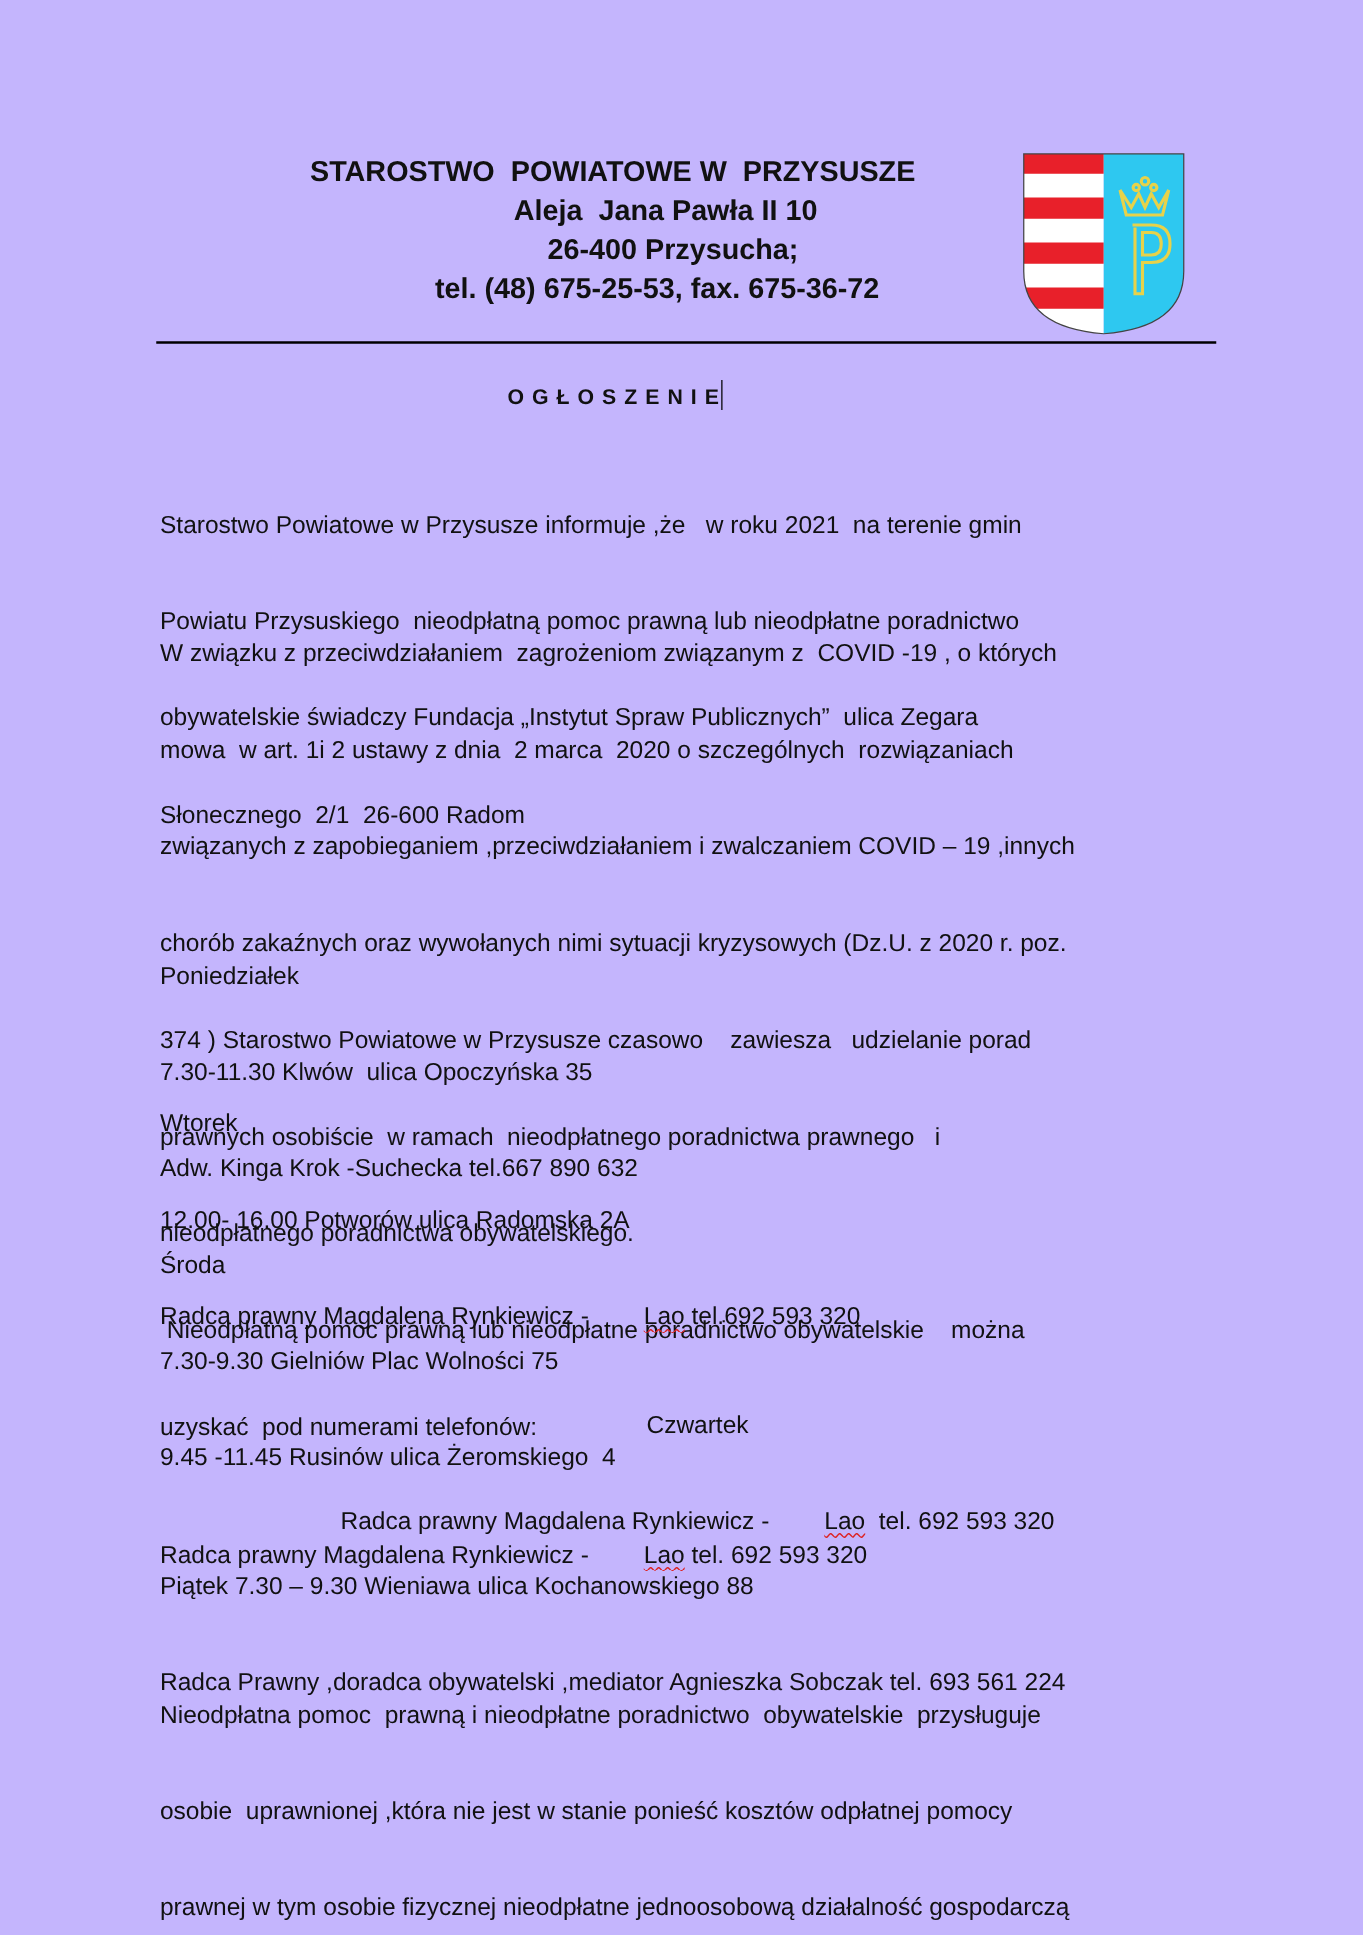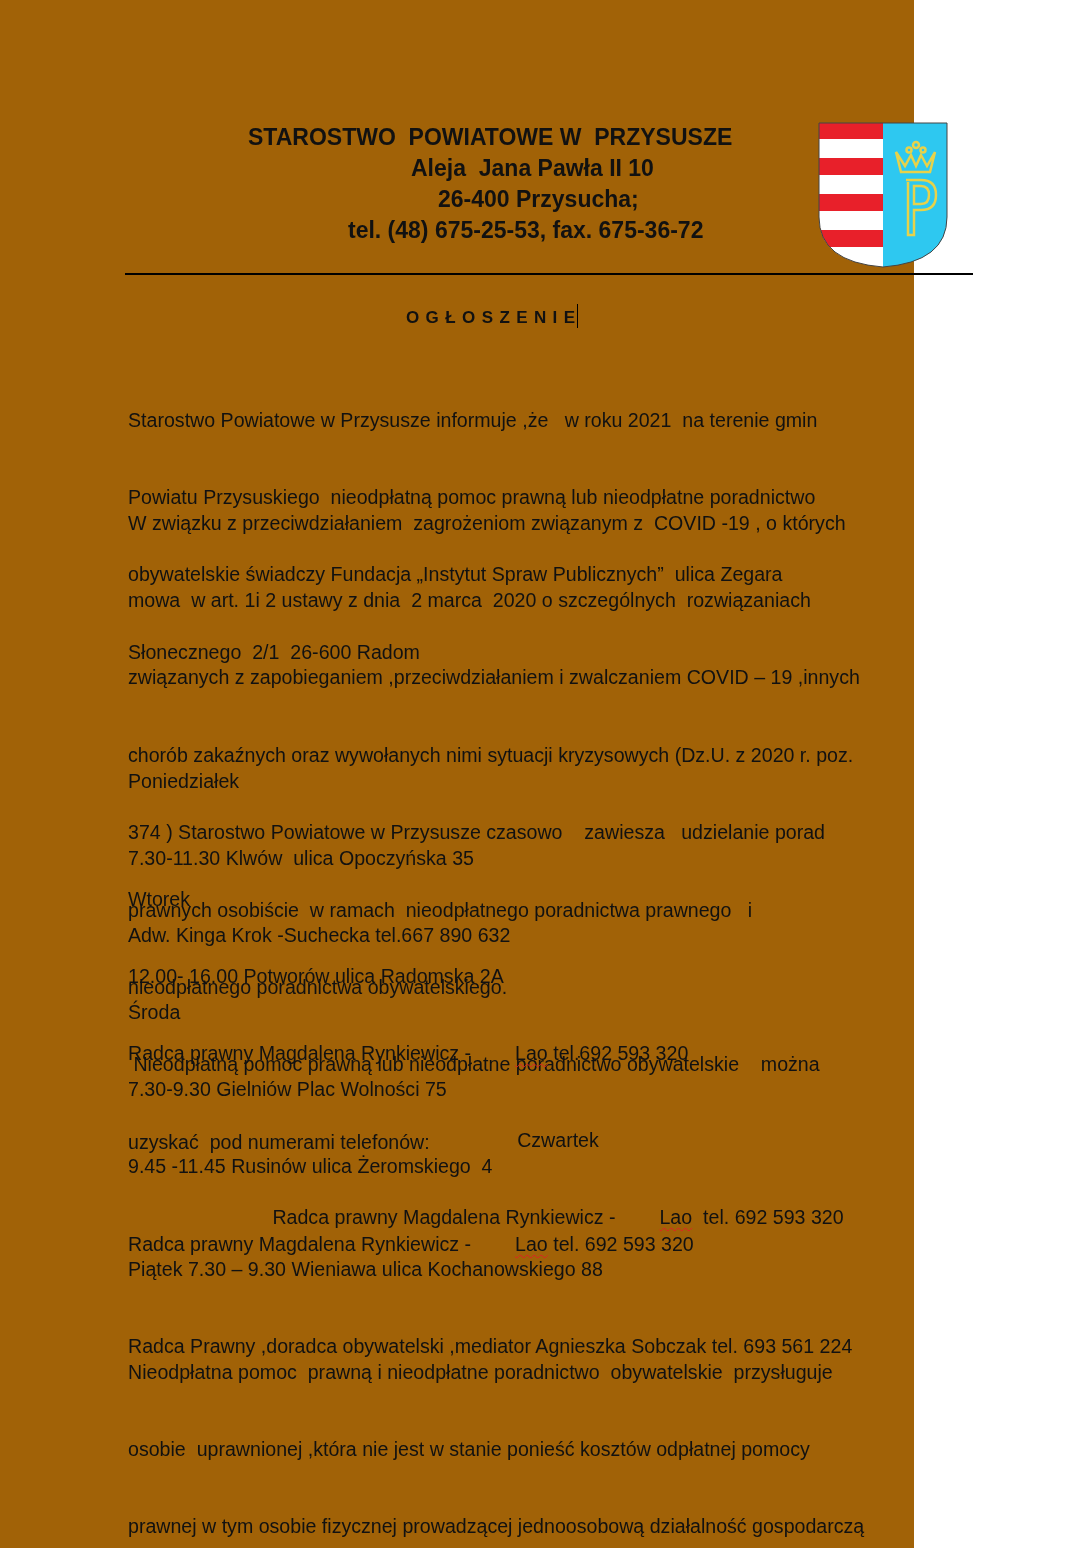--- a/index.html
+++ b/index.html
@@ -1,18 +1,18 @@
 <!DOCTYPE html>
 <html><head>
 <meta charset="utf-8">
 <style>
   html, body { margin: 0; padding: 0; background: #ffffff; }
   body { width: 1090px; height: 1548px; position: relative; overflow: hidden;
          font-family: "Liberation Sans", sans-serif; color: #111; }
-  .page { position: absolute; left: 0; top: 0; width: 914px; height: 1548px; background: #a16207; }
+  .page { position: absolute; left: 0; top: 0; width: 1090px; height: 1548px; background: #c4b5fd; }
 
   .hdr { position: absolute; left: 240px; top: 122px; width: 570px; }
   .hdr .line { font-weight: bold; font-size: 23px; line-height: 31px; white-space: pre; }
   .hdr .l1 { position: absolute; left: 8px; top: 0; }
   .hdr .l2 { position: absolute; left: 171px; top: 31px; }
   .hdr .l3 { position: absolute; left: 198px; top: 62px; }
   .hdr .l4 { position: absolute; left: 108px; top: 93px; }
 
   .crest { position: absolute; left: 818px; top: 122px; width: 130px; height: 146px; }
 
@@ -122,17 +122,17 @@
   </div>
 
   <div class="body-text p7">
     <span class="line">Piątek 7.30 – 9.30 Wieniawa ulica Kochanowskiego 88</span>
     <span class="line">Radca Prawny ,doradca obywatelski ,mediator Agnieszka Sobczak tel. 693 561 224</span>
   </div>
 
   <div class="body-text p8">
     <span class="line">Nieodpłatna pomoc  prawną i nieodpłatne poradnictwo  obywatelskie  przysługuje</span>
     <span class="line">osobie  uprawnionej ,która nie jest w stanie ponieść kosztów odpłatnej pomocy</span>
-    <span class="line">prawnej w tym osobie fizycznej prowadzącej jednoosobową działalność gospodarczą</span>
+    <span class="line">prawnej w tym osobie fizycznej nieodpłatne jednoosobową działalność gospodarczą</span>
     
   </div>
 
 </div>
 
 </body></html>

